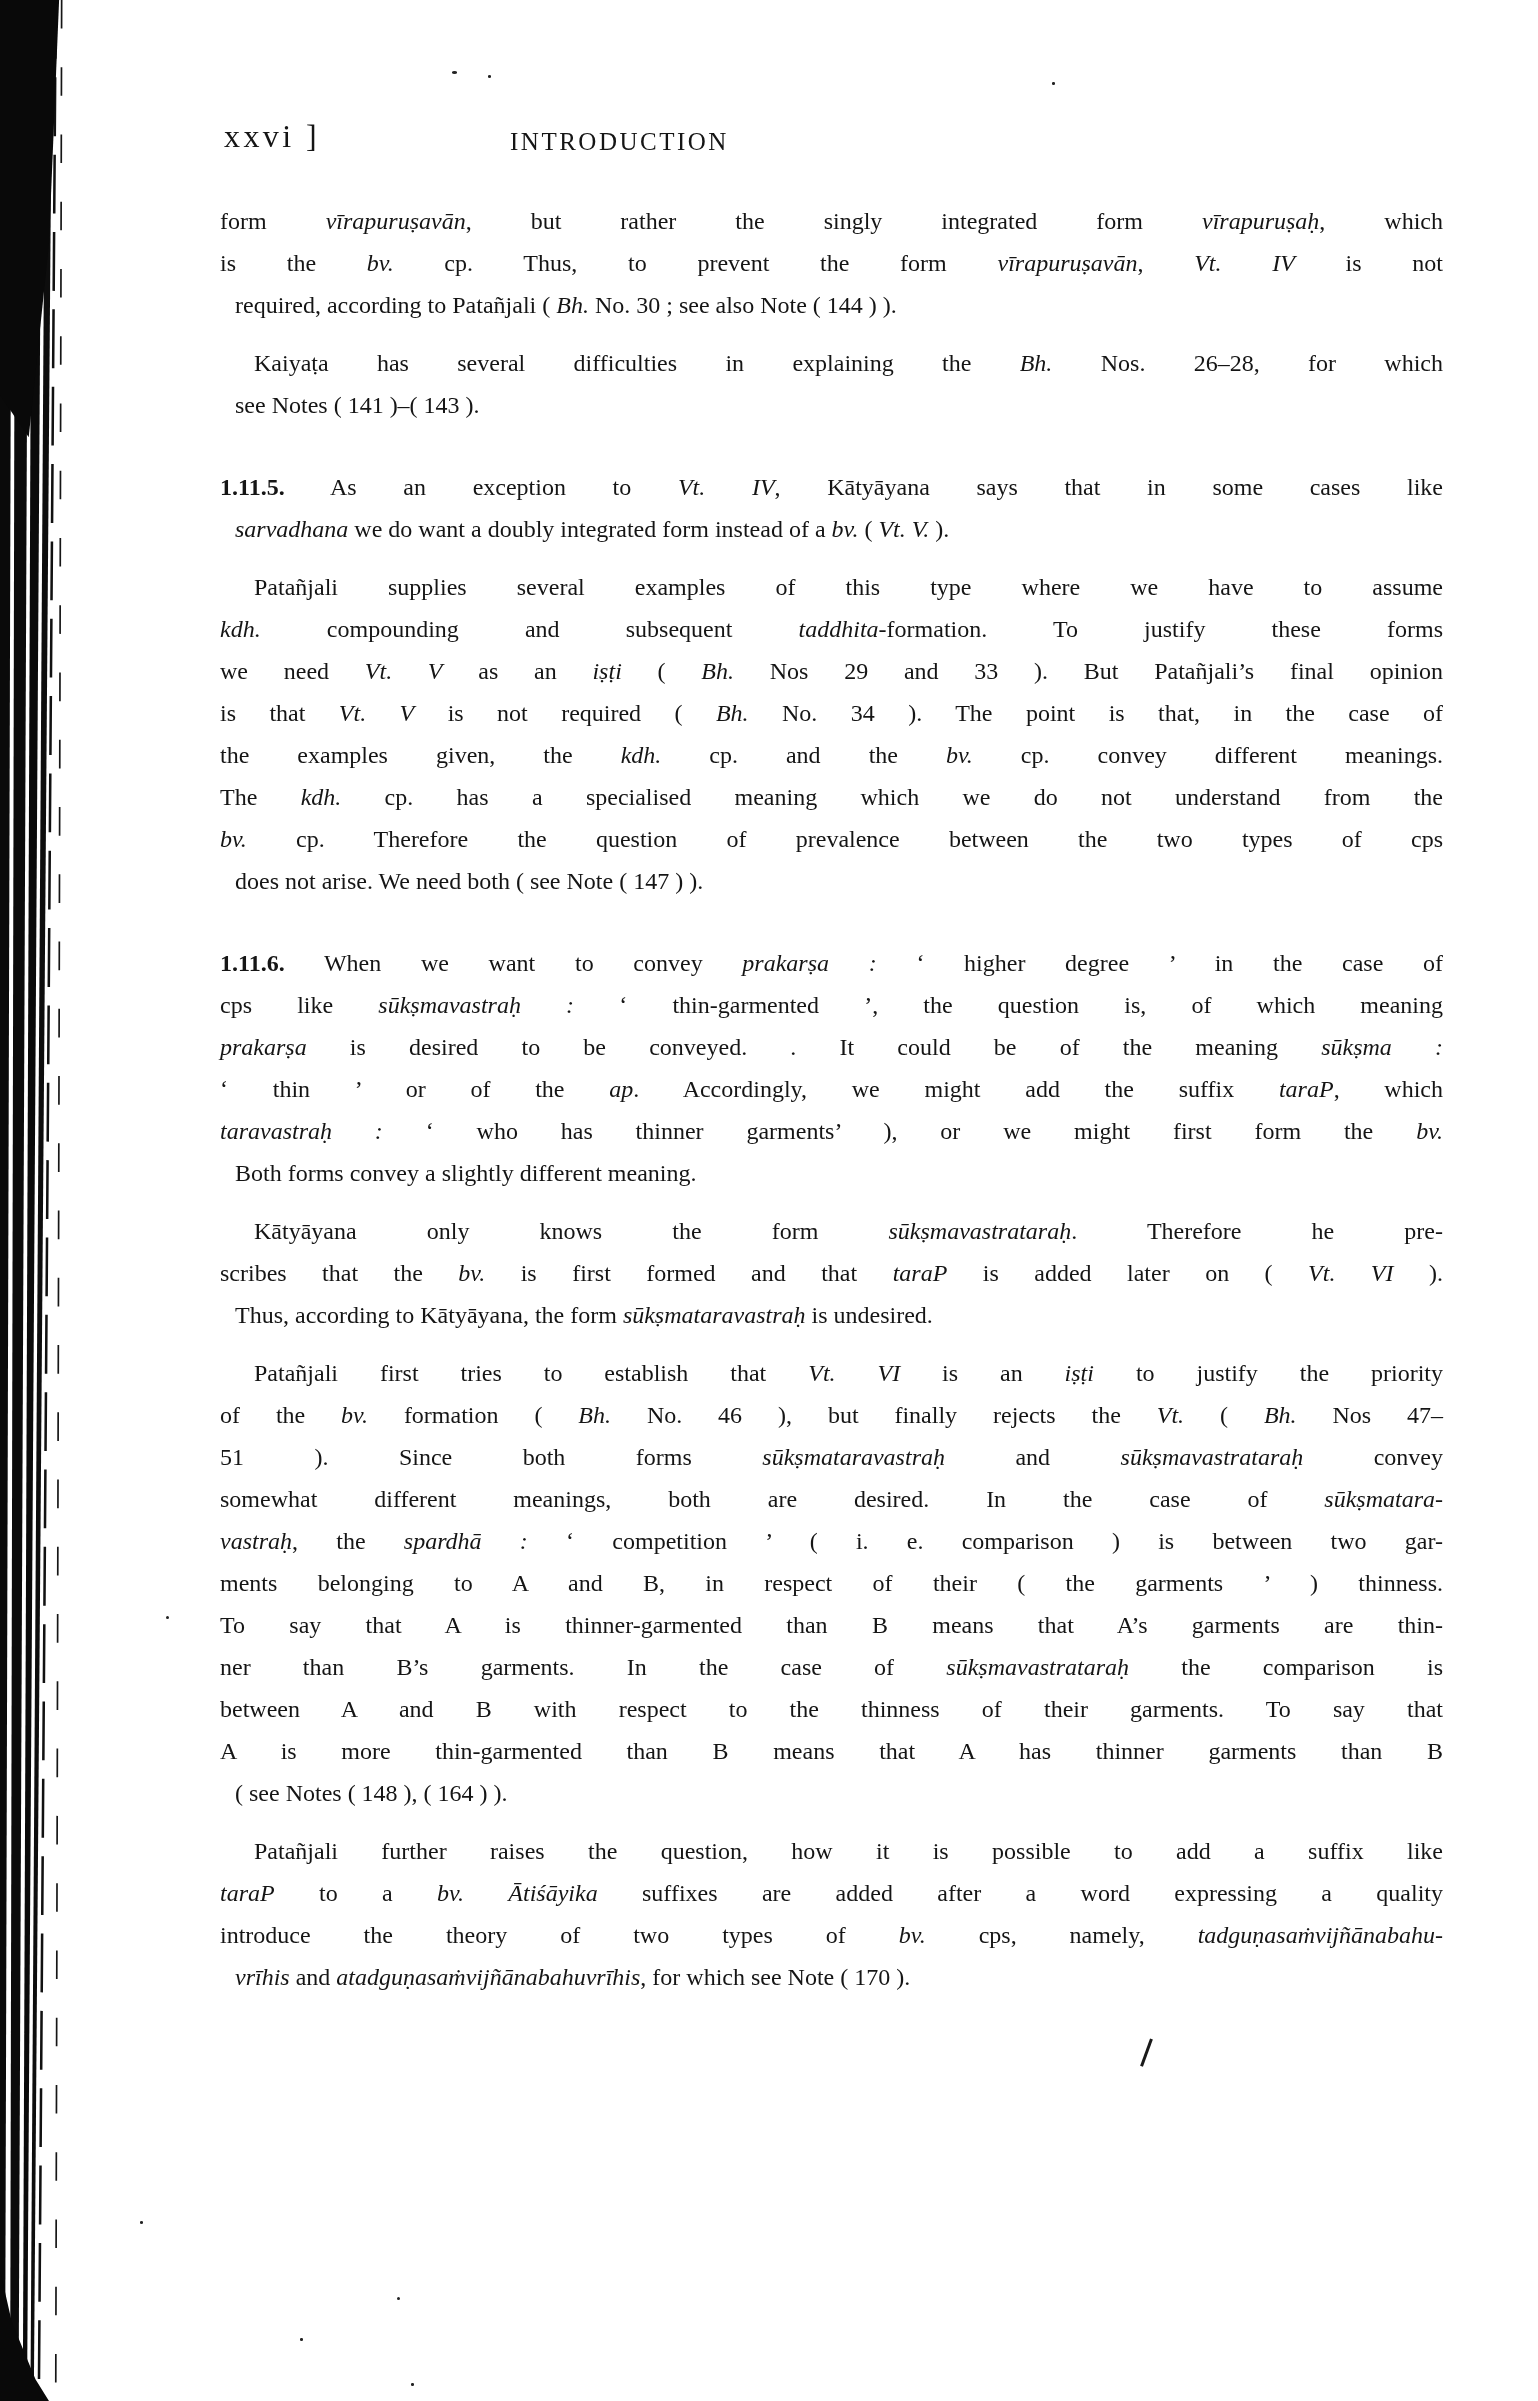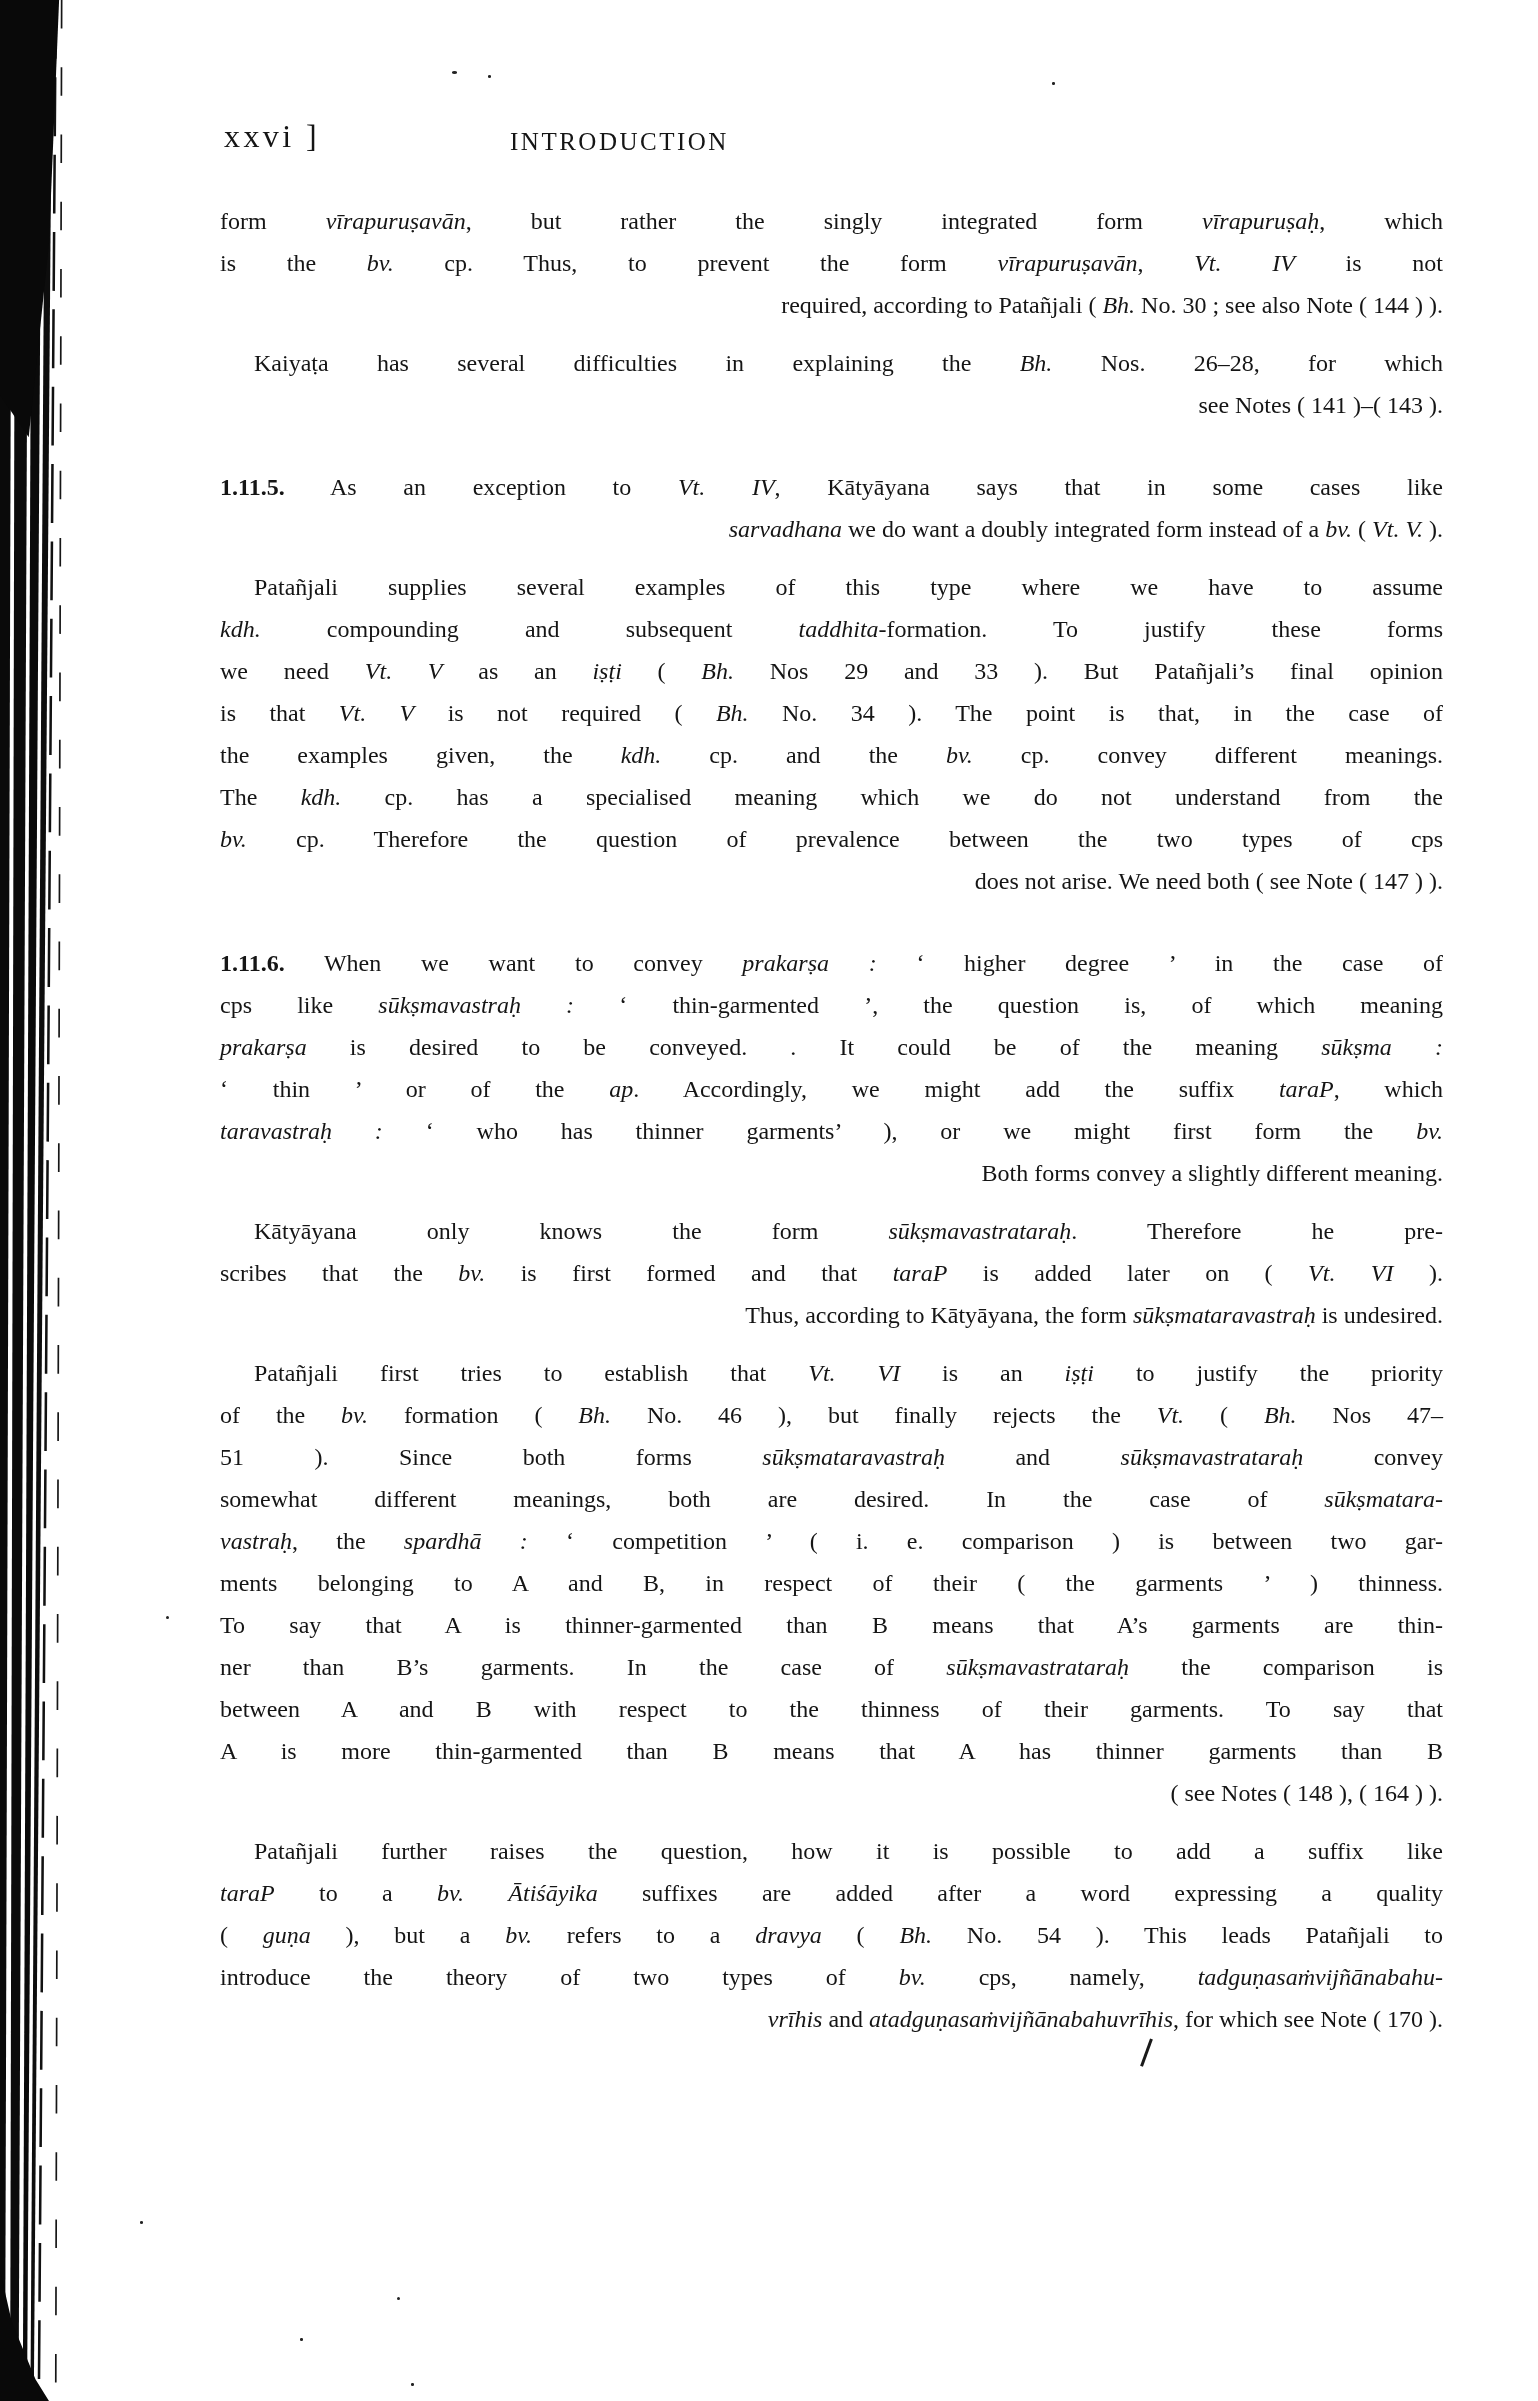--- a/index.html
+++ b/index.html
@@ -19,21 +19,21 @@
   .header-title{position:absolute;left:510px;top:128px;font-size:25px;letter-spacing:2.5px;}
   
   .page-body{
     position:absolute;left:220px;top:200px;width:1223px;
     font-size:24px;line-height:42px;
   }
   .para{margin-top:16px;}
   .para:first-child{margin-top:0;}
   .para.section{margin-top:40px;}
   .line{text-align:justify;text-align-last:justify;white-space:normal;}
-  .line.last{text-align:right;text-align-last:auto;margin-left:15px;}
+  .line.last{text-align:left;text-align-last:auto;margin-left:15px;}
   .line.indent{padding-left:34px;}
   .it{font-style:italic;}
   .bd{font-weight:bold;}
   
   .speck{position:absolute;background:#222;border-radius:50%;}
   .stray-stroke{
     position:absolute;left:1145px;top:2038px;width:2.5px;height:29px;
     background:#1a1a1a;transform:rotate(20deg);
   }
 </style>
@@ -102,21 +102,20 @@
         <div class="line"><span>ments belonging to A and B, in respect of their ( the garments ’ ) thinness.</span></div>
         <div class="line"><span>To say that A is thinner-garmented than B means that A’s garments are thin-</span></div>
         <div class="line"><span>ner than B’s garments.  In the case of </span><span class="it">sūkṣmavastrataraḥ</span><span> the comparison is</span></div>
         <div class="line"><span>between A and B with respect to the thinness of their garments.  To say that</span></div>
         <div class="line"><span>A is more thin-garmented than B means that A has thinner garments than B</span></div>
         <div class="line last"><span>( see Notes ( 148 ), ( 164 ) ).</span></div>
       </div>
       <div class="para">
         <div class="line indent"><span>Patañjali further raises the question,  how it is possible to add a suffix like</span></div>
         <div class="line"><span class="it">taraP</span><span> to a </span><span class="it">bv.</span><span>  </span><span class="it">Ātiśāyika</span><span> suffixes are added after a word expressing a  quality</span></div>
-        <div class="line"><span>( </span><span class="it">guṇa</span><span> ), but a </span><span class="it">bv.</span><span> refers to a </span><span class="it">dravya</span><span> ( </span><span class="it">Bh.</span><span> No. 54 ).  This leads Patañjali to</span></div>
         <div class="line"><span>introduce the theory of two types of </span><span class="it">bv.</span><span> cps, namely, </span><span class="it">tadguṇasaṁvijñānabahu-</span></div>
         <div class="line last"><span class="it">vrīhis</span><span> and </span><span class="it">atadguṇasaṁvijñānabahuvrīhis</span><span>, for which see Note ( 170 ).</span></div>
       </div>
     </div>
 
   <div class="speck" style="left:452px;top:71px;width:5px;height:2.5px;"></div>
   <div class="speck" style="left:488px;top:75px;width:3.4px;height:2.5px;"></div>
   <div class="speck" style="left:1052px;top:82px;width:2.5px;height:2.5px;"></div>
   <div class="speck" style="left:166px;top:1616px;width:3.4px;height:3.4px;"></div>
   <div class="speck" style="left:140px;top:2221px;width:3.4px;height:2.5px;"></div>

